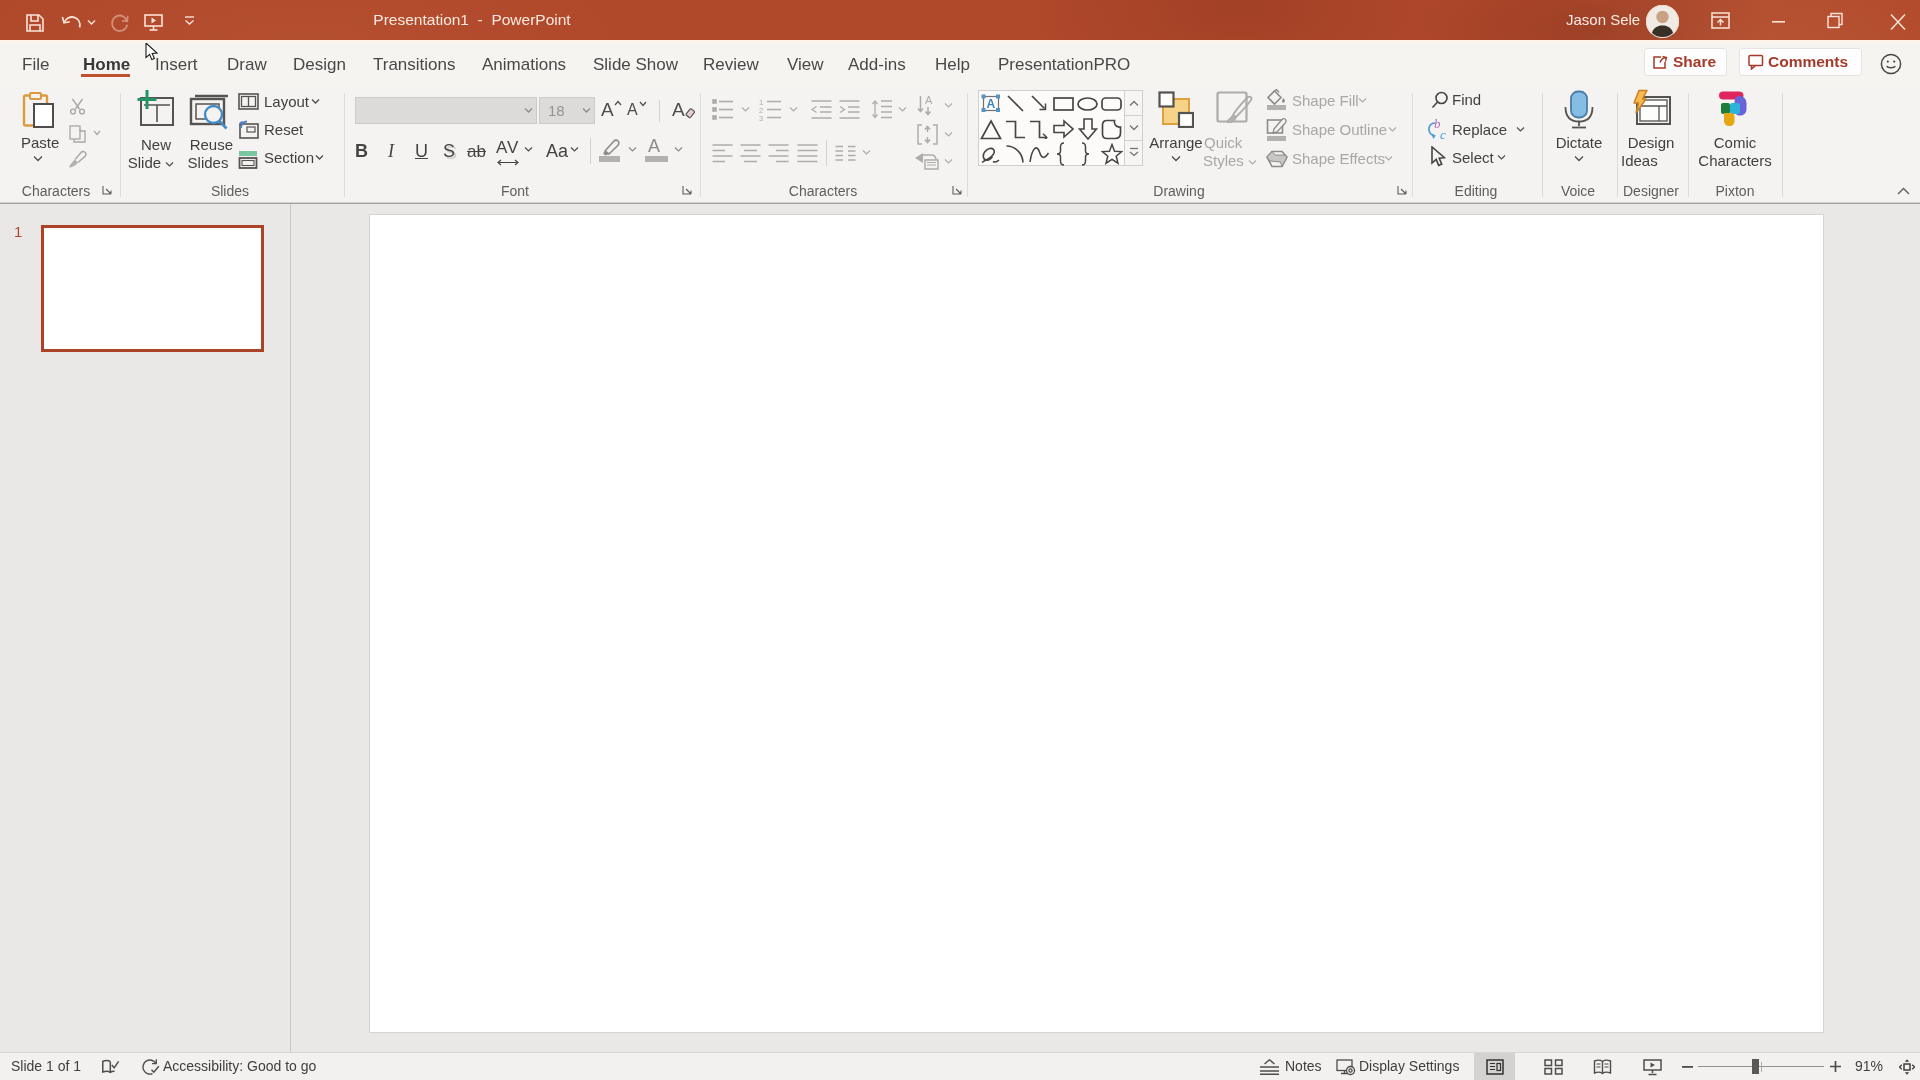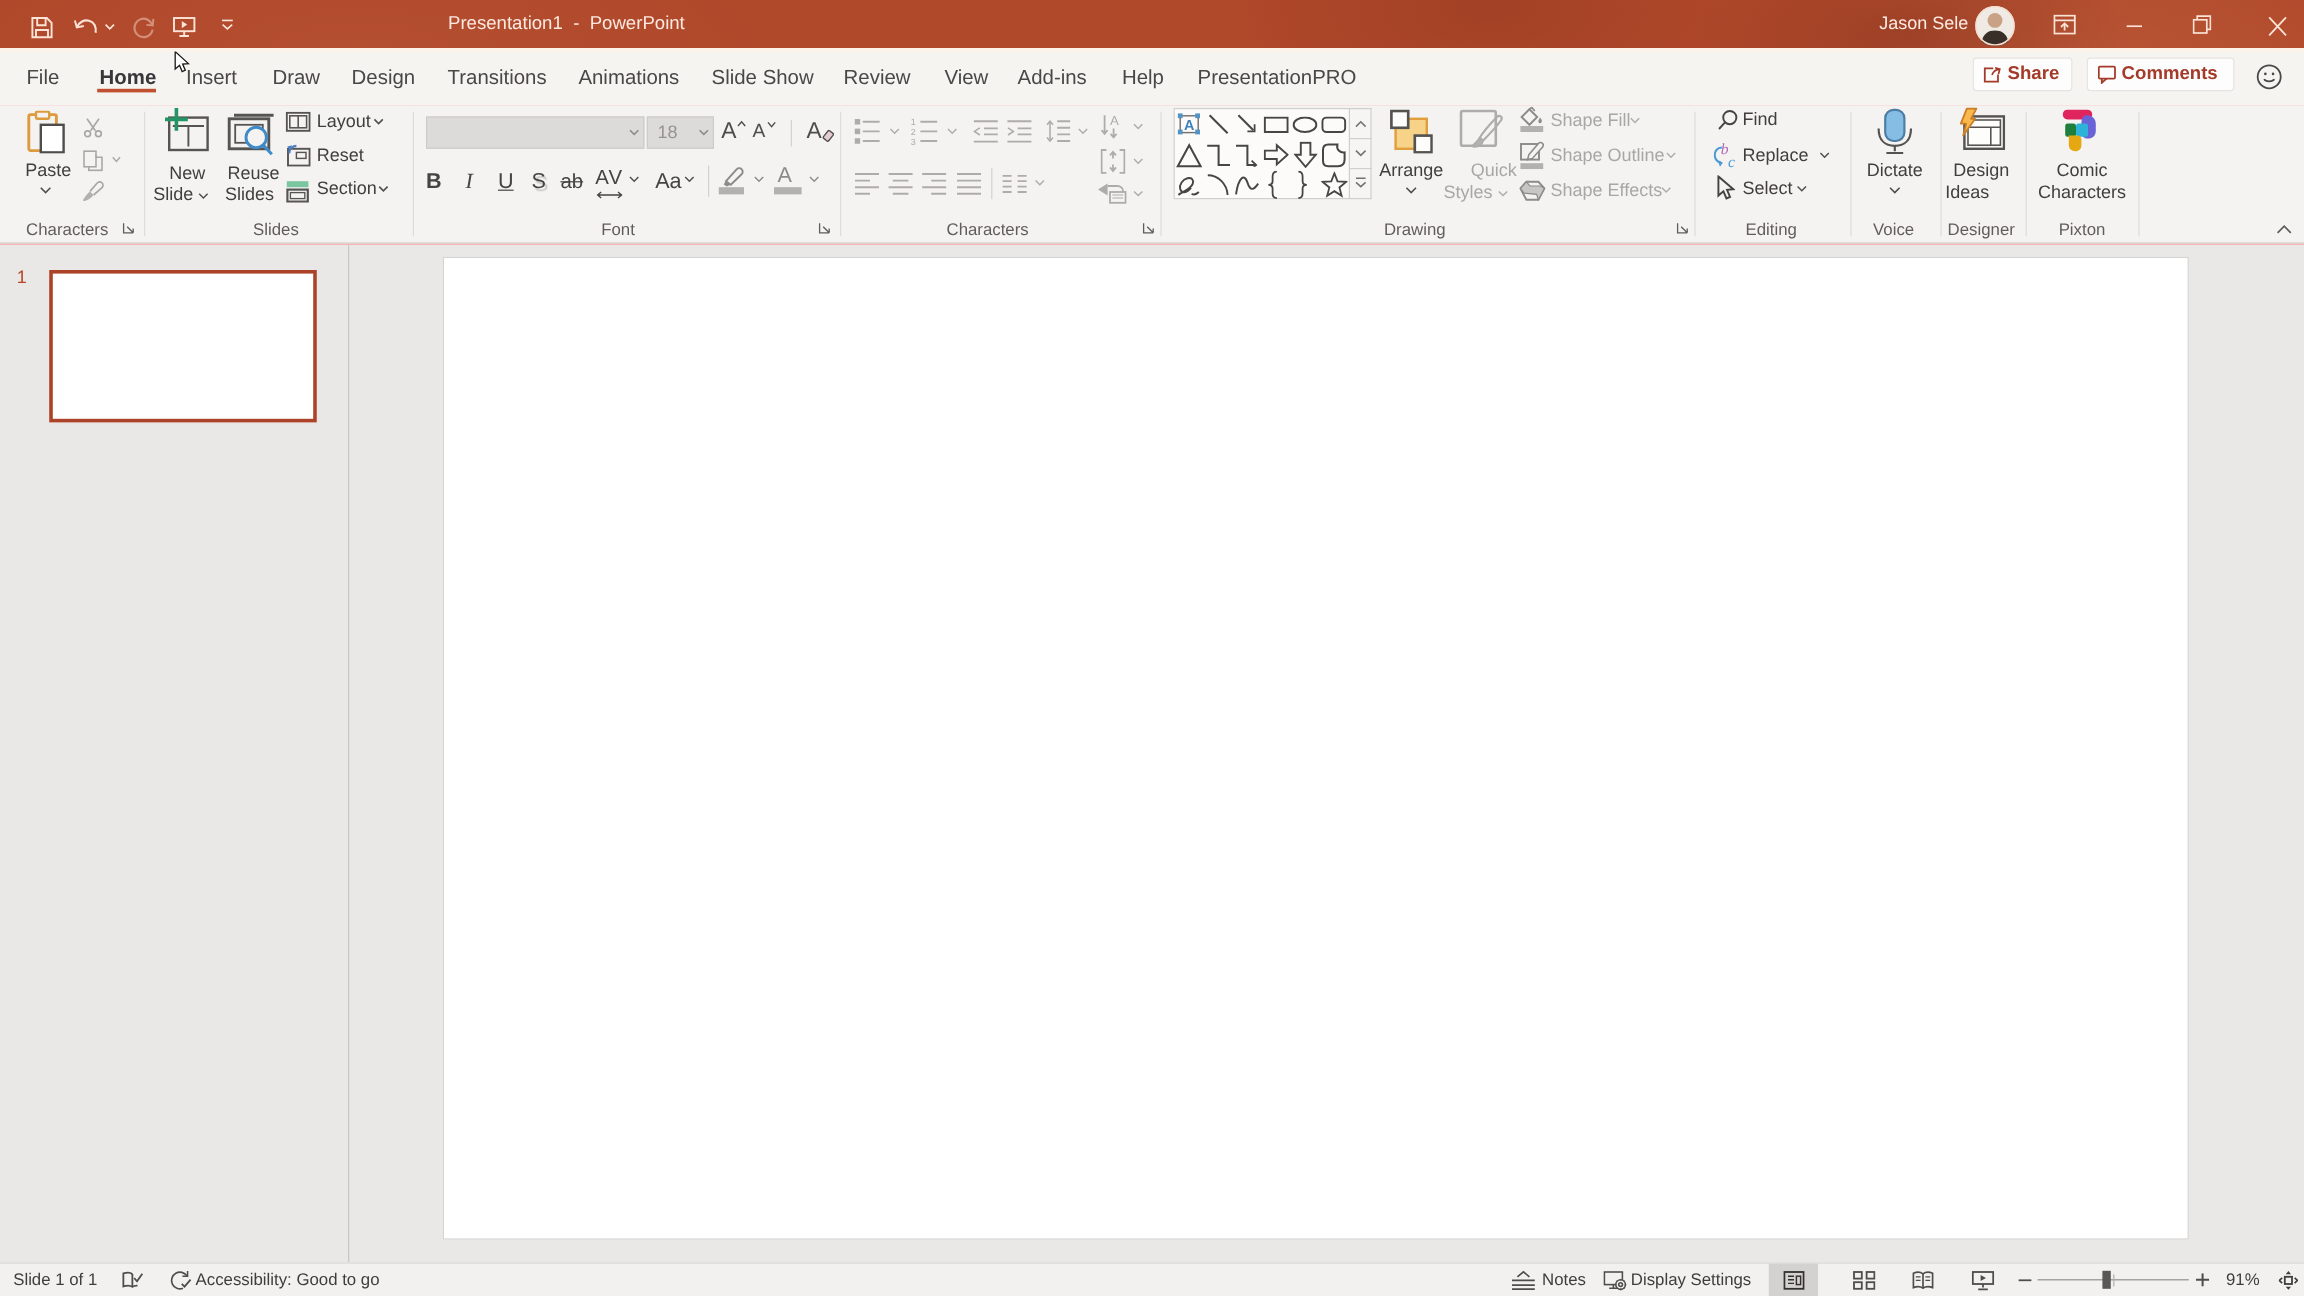--- a/index.html
+++ b/index.html
@@ -1,18 +1,18 @@
 <!DOCTYPE html>
 <html><head>
 <meta charset="utf-8">
 <style>
   * { margin:0; padding:0; box-sizing:border-box; }
   html,body { width:1920px; height:1080px; overflow:hidden; }
   body { font-family:"Liberation Sans",sans-serif; }
-  #app { position:relative; width:1920px; height:932px; background:#fca5a5; }
+  #app { position:relative; width:1920px; height:932px; background:#a3a3a3; }
   .abs { position:absolute; }
   svg { display:block; }
 
   
   #titlebar { position:absolute; left:0; top:0; width:1920px; height:40px;
     background:#b0482a;
     background-image:
       radial-gradient(ellipse 260px 120px at 1590px 30px, rgba(60,10,5,.18), rgba(60,10,5,0) 70%),
       radial-gradient(ellipse 300px 130px at 1240px 8px, rgba(60,10,5,.12), rgba(60,10,5,0) 70%),
       radial-gradient(ellipse 400px 200px at 1750px 60px, rgba(255,200,150,.10), rgba(255,200,150,0) 70%),
@@ -499,21 +499,21 @@
     <div class="btxt" style="left:1146px;top:46px;width:60px;text-align:center">Arrange</div>
     <svg class="chev" style="left:1171px;top:67px" width="10" height="7" viewBox="0 0 10 7" fill="none" stroke="#4f4d4b" stroke-width="1.3">
         <path d="M1 1.5 L5 5.5 L9 1.5"></path>
       </svg>
 
     <svg class="abs" style="left:1216px;top:3px" width="38" height="37" viewBox="0 0 38 37" fill="none" stroke="#aeacaa">
       <rect x="1.5" y="1.5" width="29" height="29" rx="1.5" stroke-width="2.2"></rect>
       <path d="M17 24 C20 19 27 11 31.5 6.5 C33.5 4.5 36.5 6.5 35 9 C32 13.5 24 22 20 26 Z" stroke-width="1.8"></path>
       <path d="M17 24 L20 26 C19.5 29 17 31.5 12.5 31.5 C11 31.5 10.5 30.8 11.5 29.8 C13.5 28 15.5 26 17 24 Z" fill="#b3b1af" stroke="#aeacaa" stroke-width="1.2"></path>
     </svg>
-    <div class="btxt dis" style="left:1204px;top:46px;width:60px;text-align:right">Quick</div>
+    <div class="btxt dis" style="left:1204px;top:46px;width:60px;text-align:left">Quick</div>
     <div class="btxt dis" style="left:1200px;top:64px;width:60px;text-align:center">Styles <svg style="display:inline-block" width="9" height="7" viewBox="0 0 9 7" fill="none" stroke="#aeacaa" stroke-width="1.2">
           <path d="M1 1.5 L4.5 5 L8 1.5"></path>
         </svg></div>
 
     <svg class="abs" style="left:1266px;top:1px" width="21" height="21" viewBox="0 0 21 21">
       <rect x="1" y="16" width="19" height="5" fill="#b3b1af"></rect>
       <path d="M8.5 2 L15 8.5 L8.5 15 L2 8.5 Z" fill="none" stroke="#8d8b89" stroke-width="1.6"></path>
       <path d="M8.5 2 L10.5 0.5 L13 3.5" fill="none" stroke="#8d8b89" stroke-width="1.4"></path>
       <path d="M17.5 9 C19 11 19.5 12.5 18 13.5 C16.5 14.3 15.5 12.5 16.2 11 Z" fill="#8d8b89"></path>
     </svg>

